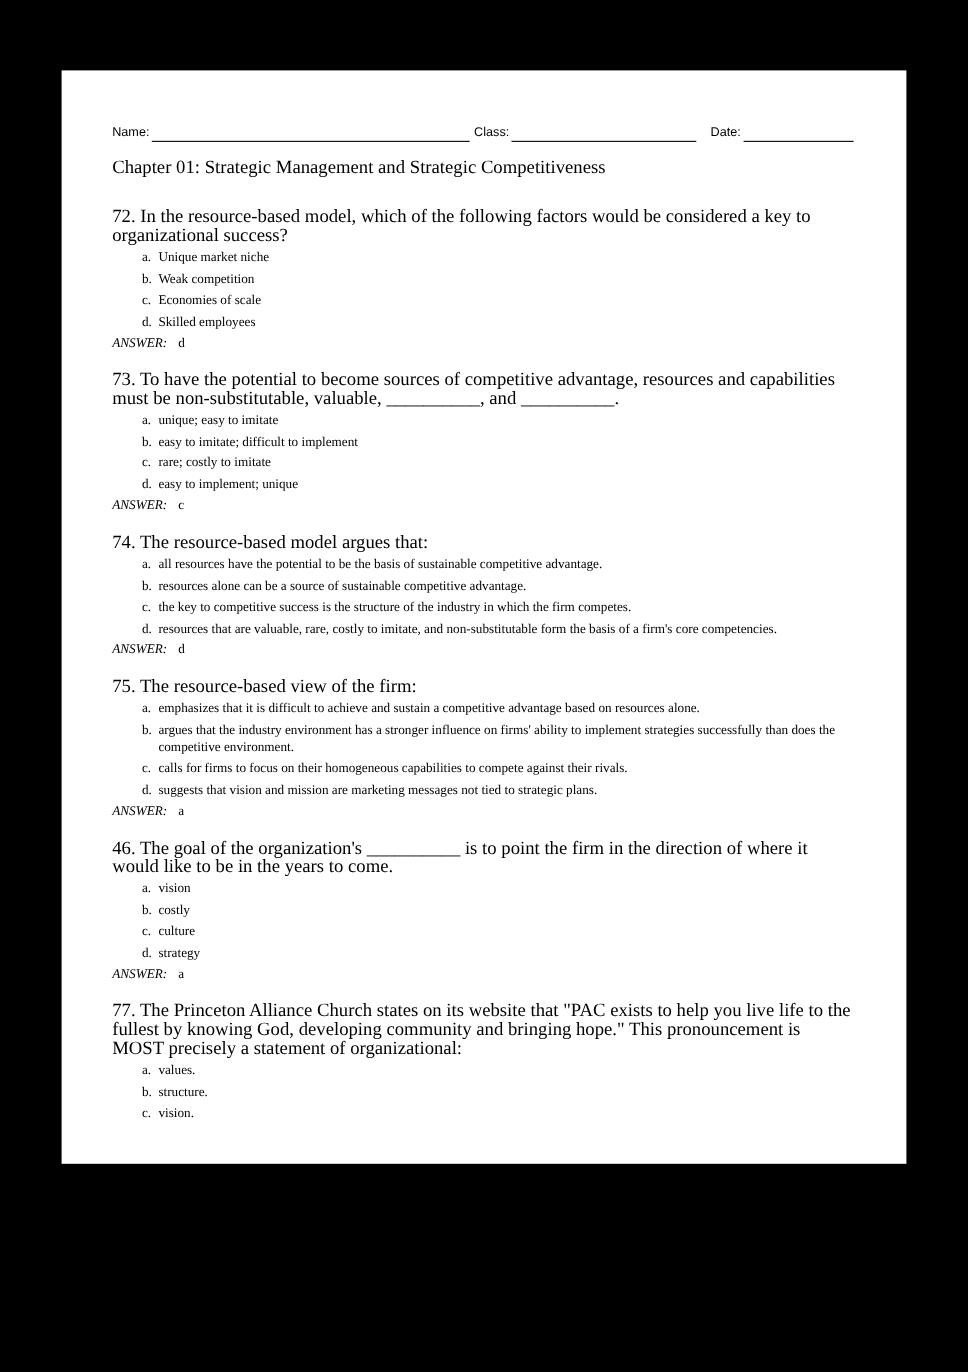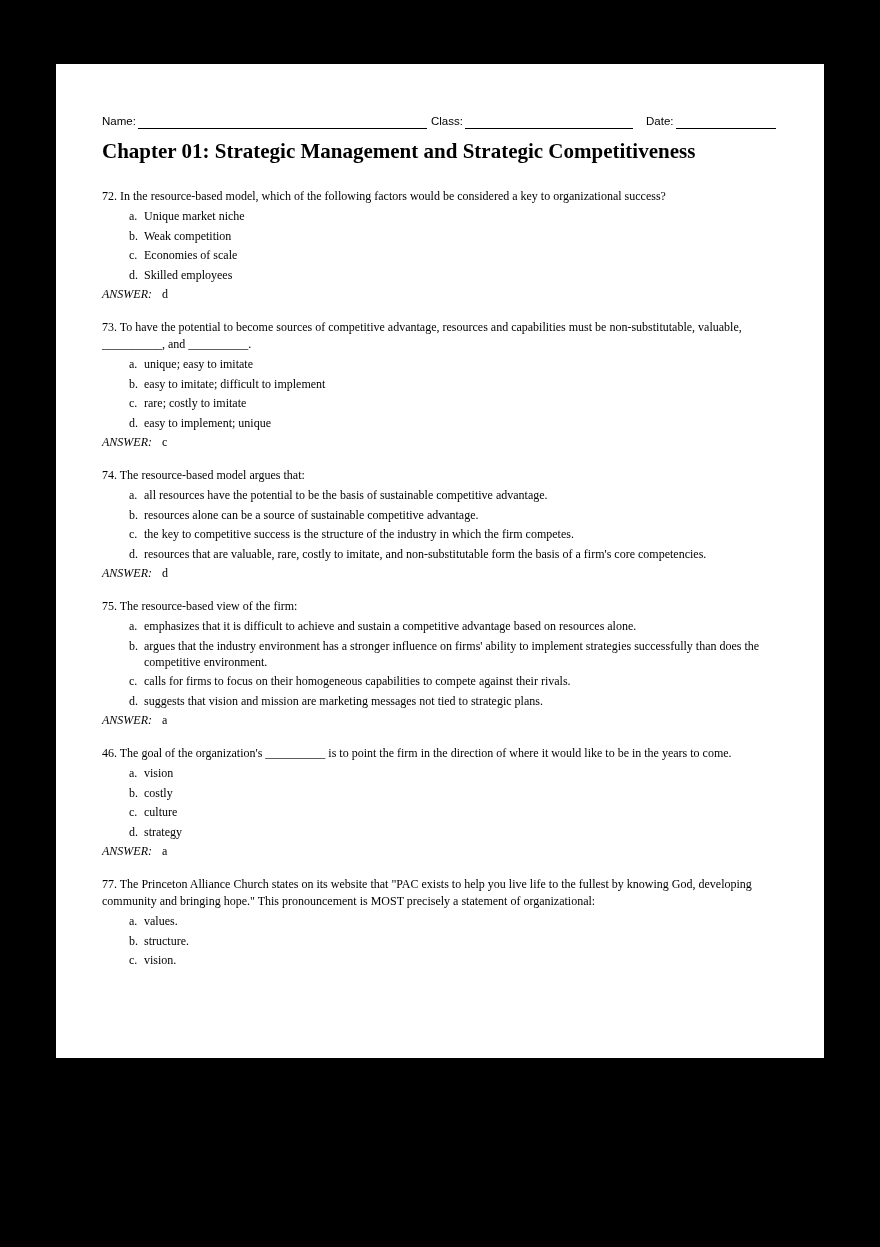--- a/index.html
+++ b/index.html
@@ -30,29 +30,29 @@
     line-height: 15px;
     color: var(--text, #000);
   }
   .hblock { display: flex; box-sizing: border-box; }
   .h-name  { width: 325px; margin-right: 4px; }
   .h-class { width: 202px; margin-right: 13px; }
   .h-date  { width: 130px; }
   .hlabel { flex: none; white-space: nowrap; }
   .uline  { flex: 1; border-bottom: 1.5px solid #000; margin-left: 2px; }
   .title {
-    font-size: 21px;
+    font-size: 17px;
     line-height: 19px;
-    font-weight: bold;
+    font-weight: normal;
     margin: 13px 0 0 0;
   }
   .question-list { margin-top: 27px; }
   .question { margin-bottom: 16px; }
   .stem {
-    font-size: 12px;
+    font-size: 17px;
     line-height: 17px;
     margin-bottom: 3px;
   }
   .option {
     display: flex;
     font-size: 12px;
     line-height: 16px;
     margin-bottom: 3.5px;
   }
   .olabel { flex: none; width: 15px; margin-left: 27px; }

